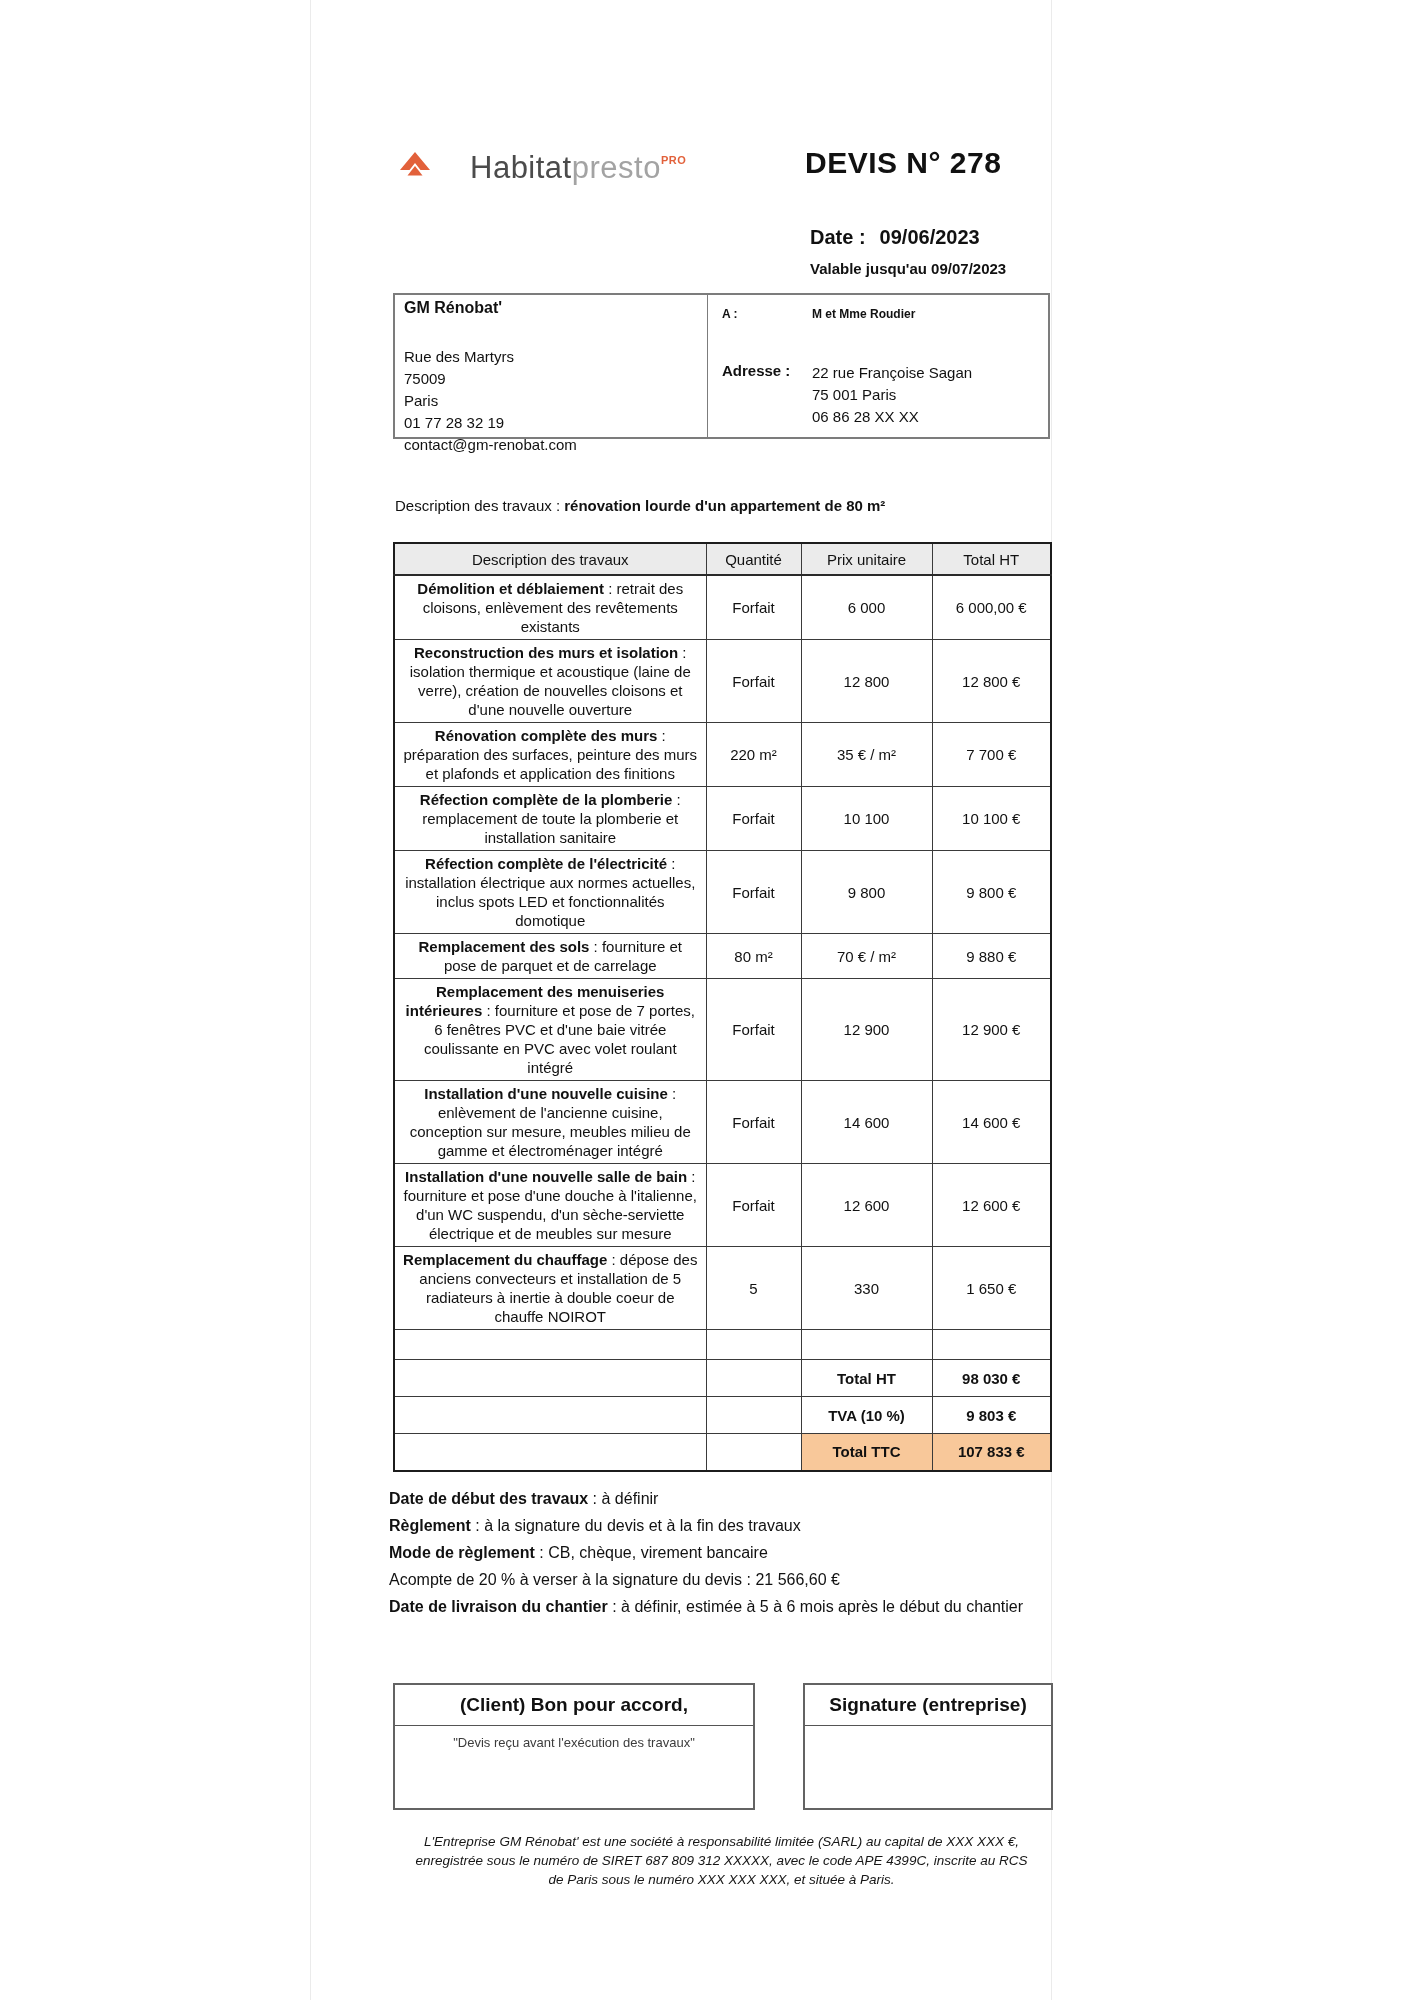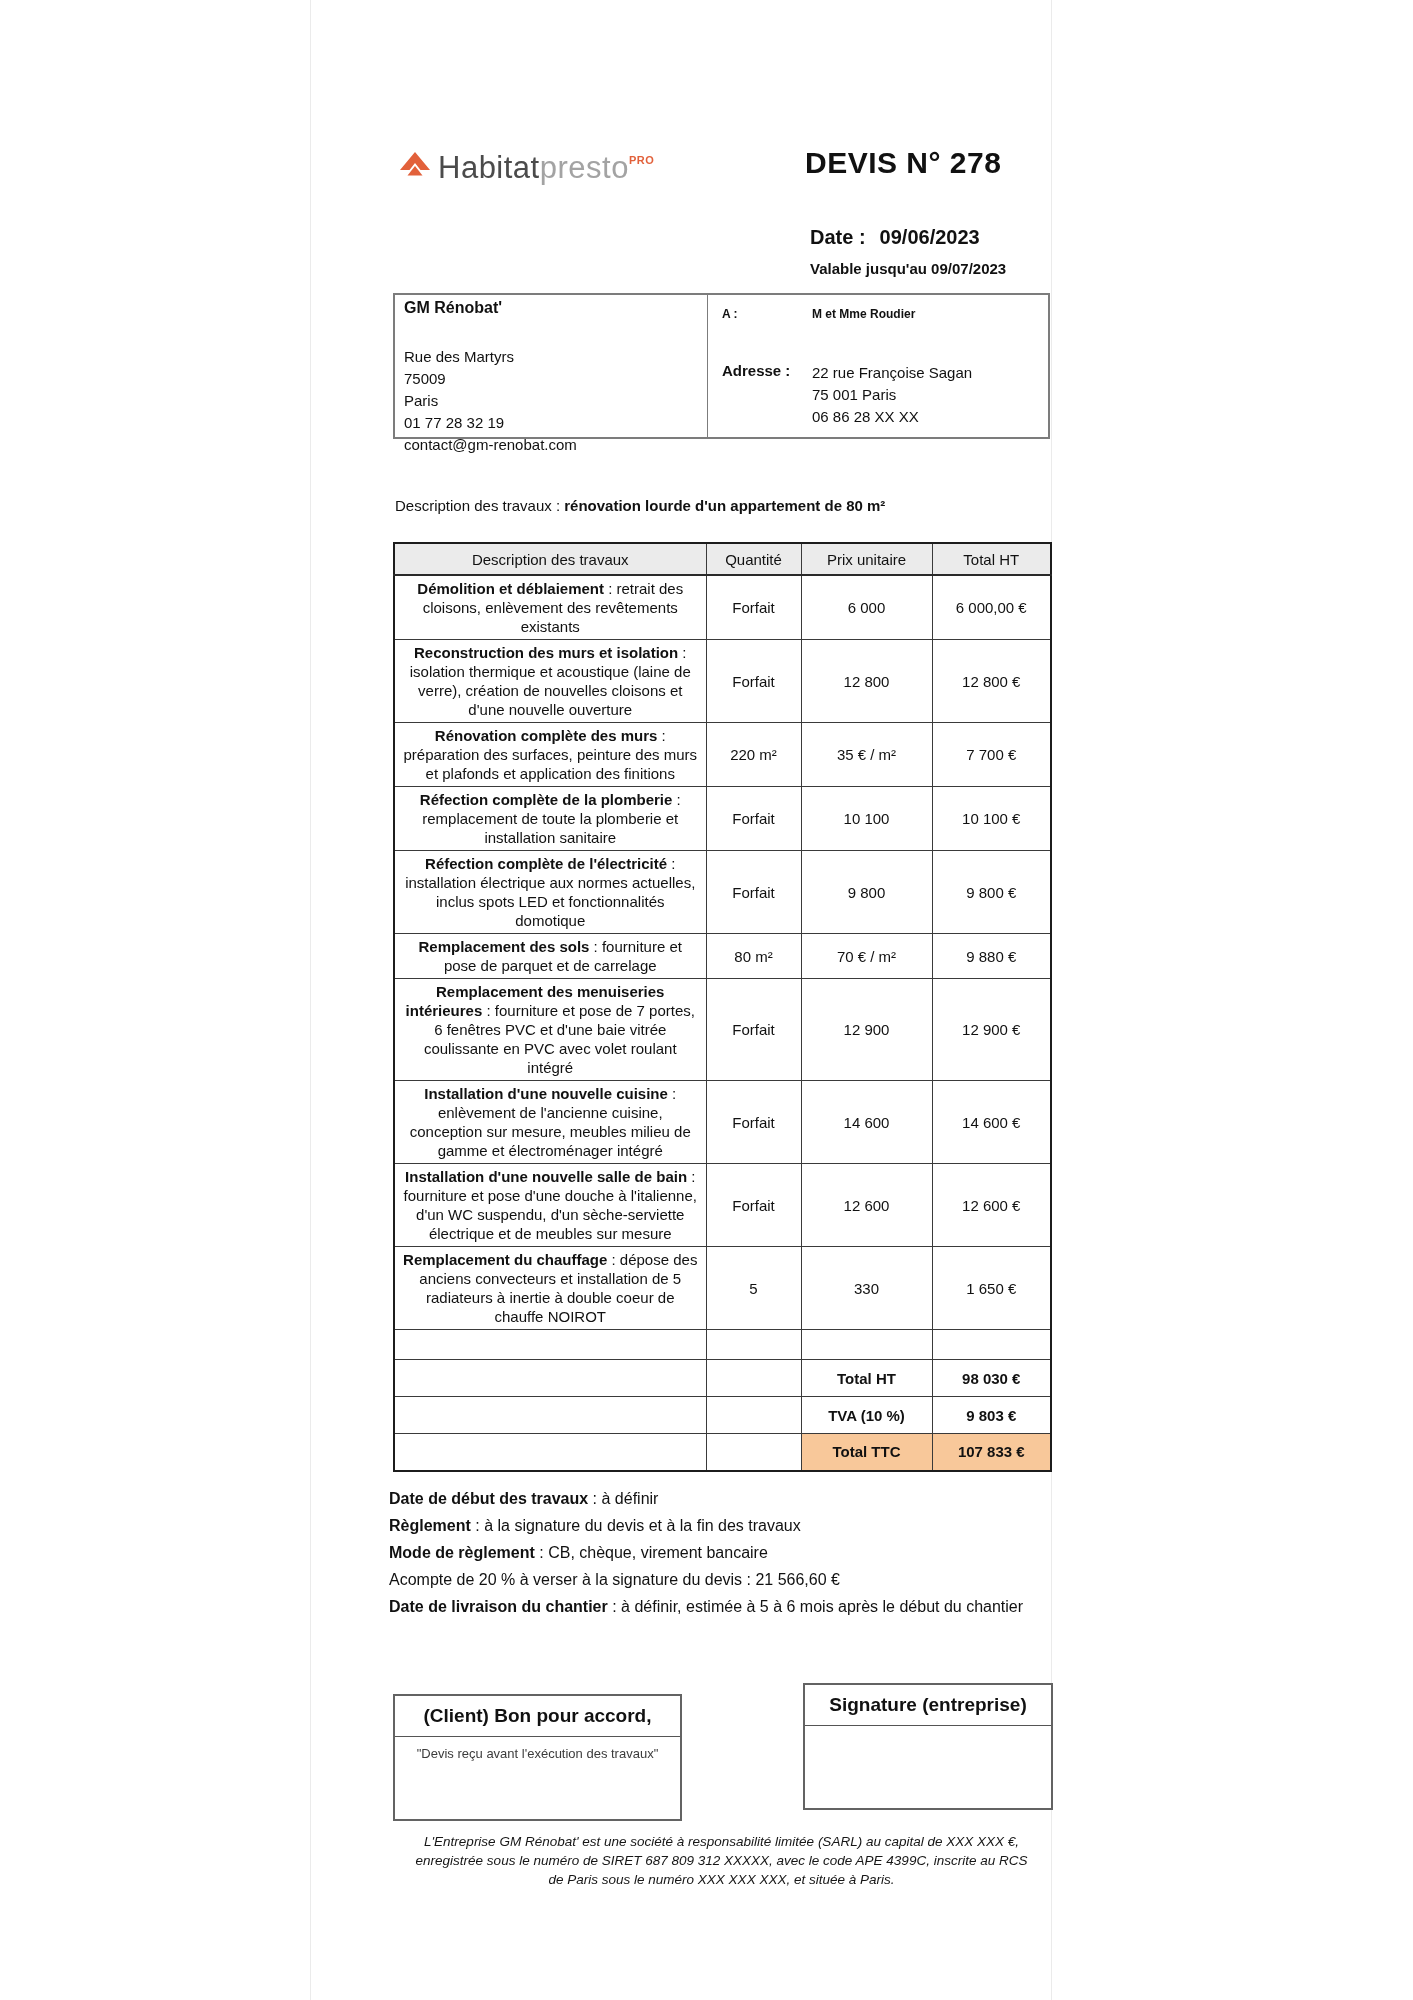--- a/index.html
+++ b/index.html
@@ -5,21 +5,21 @@
   html,body{margin:0;padding:0;background:#ffffff;}
   .page{position:relative;width:1413px;height:2000px;background:#ffffff;overflow:hidden;
         font-family:"Liberation Sans", sans-serif;color:#111;}
   .pgline{position:absolute;top:0;bottom:0;width:1px;background:#ebebeb;}
   .pgline.left{left:310px;}
   .pgline.right{left:1051px;}
 
   
   .logo{position:absolute;left:399px;top:150px;display:flex;align-items:center;}
   .logo svg{display:block;margin-right:7px;}
-  .logo-text{font-size:31px;letter-spacing:.5px;white-space:nowrap;}
+  .logo-text{font-size:31px;letter-spacing:.5px;white-space:nowrap;margin-left:32px;}
   .logo-text .h{color:#4b4b4b;}
   .logo-text .p{color:#a3a3a3;}
   .logo-pro{font-size:11px;font-weight:bold;color:#e2613b;vertical-align:14px;letter-spacing:.5px;}
 
   
   .devis-title{position:absolute;left:805px;top:146px;font-size:30px;font-weight:bold;letter-spacing:.5px;}
   .date-line{position:absolute;left:810px;top:226px;font-size:20px;font-weight:bold;}
   .date-line .v{margin-left:14px;}
   .valid-line{position:absolute;left:810px;top:260px;font-size:15px;font-weight:bold;}
 
@@ -49,21 +49,21 @@
   .quote-table tr.total-row td{height:37px;font-weight:bold;}
   .quote-table td.hl{background:#f8c89a;}
 
   
   .terms{position:absolute;left:389px;top:1489px;font-size:16px;}
   .terms .line{margin-bottom:8px;line-height:19px;}
   .terms .b{font-weight:bold;}
 
   
   .sigbox{position:absolute;top:1683px;height:127px;border:2px solid #636363;box-sizing:border-box;background:#fff;}
-  .sigbox.client{left:393px;width:289px;margin-top:11px;}
+  .sigbox.client{left:393px;width:362px;}
   .sigbox.company{left:803px;width:250px;}
   .sigbox .head{height:40px;line-height:40px;border-bottom:1px solid #555;text-align:center;
                 font-size:19px;font-weight:bold;}
   .sigbox .note{padding-top:9px;text-align:center;font-size:13px;color:#3c3c3c;}
 
   
   .footer{position:absolute;left:393px;top:1832px;width:657px;text-align:center;
           font-size:13.5px;font-style:italic;line-height:19px;color:#161616;}
   .footer .inner{max-width:620px;margin:0 auto;}
 </style>

